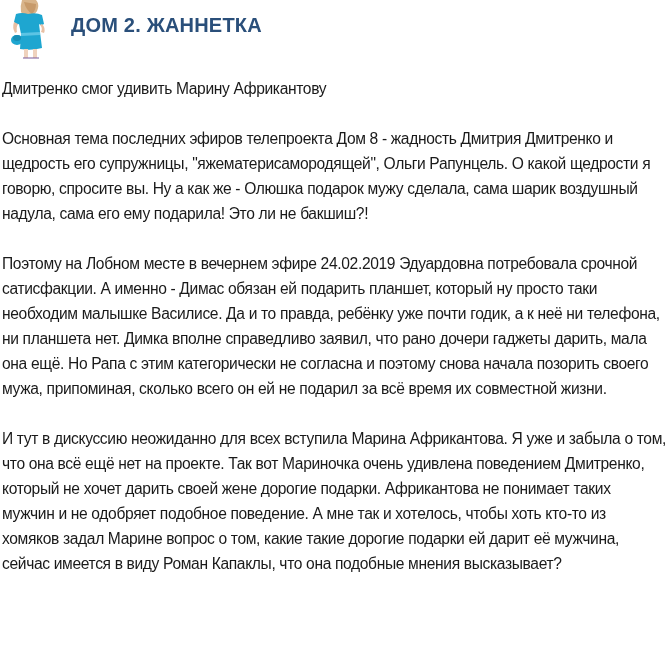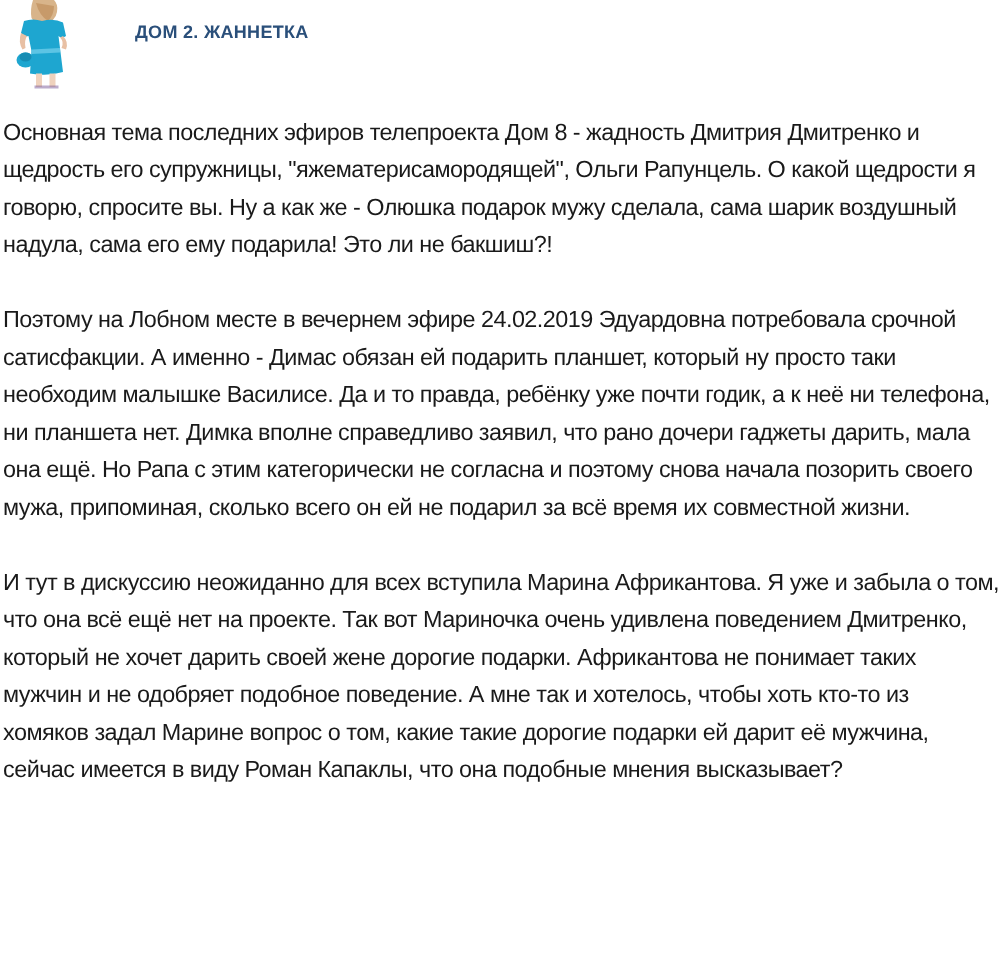--- a/index.html
+++ b/index.html
@@ -1,19 +1,19 @@
 <!DOCTYPE html>
 <html><head>
 <meta charset="utf-8">
 <style>
   html, body { margin: 0; padding: 0; background: #ffffff; }
   body { width: 670px; height: 645px; overflow: hidden; position: relative; font-family: "Liberation Sans", sans-serif; }
   .header { position: absolute; left: 0; top: 0; width: 670px; height: 60px; }
   .avatar { position: absolute; left: 6px; top: 0; width: 44px; height: 60px; }
-  .channel-name { position: absolute; left: 90px; top: 14px; font-size: 12px; font-weight: bold; color: #2a4f7a; letter-spacing: 0.2px; }
+  .channel-name { position: absolute; left: 71px; top: 14px; font-size: 20px; font-weight: bold; color: #2a4f7a; letter-spacing: 0.2px; }
   .post { position: absolute; left: 2px; top: 76px; width: 664px; color: #1a1a1a; font-size: 15.6px; line-height: 25px; font-family: "Liberation Sans Narrow", "Liberation Sans", sans-serif; }
   .post p { margin: 0 0 25px 0; letter-spacing: -0.35px; }
   .post .title { margin-bottom: 25px; }
 </style>
 </head>
 <body>
 
 <div class="header">
   <div class="avatar">
     <svg width="44" height="60" viewBox="0 0 44 60">
@@ -33,16 +33,17 @@
 
       <rect x="18" y="49" width="4" height="9" fill="#efd2bd"></rect>
       <rect x="27" y="49" width="4" height="9" fill="#efd2bd"></rect>
       <rect x="17" y="57" width="16" height="2" fill="#7a5a9a" opacity="0.5"></rect>
     </svg>
   </div>
   <div class="channel-name">ДОМ 2. ЖАННЕТКА</div>
 </div>
 
 <div class="post">
+  <p class="title">Дмитренко смог удивить Марину Африкантову</p>
   <p>Основная тема последних эфиров телепроекта Дом 8 - жадность Дмитрия Дмитренко и щедрость его супружницы, "яжематерисамородящей", Ольги Рапунцель. О какой щедрости я говорю, спросите вы. Ну а как же - Олюшка подарок мужу сделала, сама шарик воздушный надула, сама его ему подарила! Это ли не бакшиш?!</p>
   <p>Поэтому на Лобном месте в вечернем эфире 24.02.2019 Эдуардовна потребовала срочной сатисфакции. А именно - Димас обязан ей подарить планшет, который ну просто таки необходим малышке Василисе. Да и то правда, ребёнку уже почти годик, а к неё ни телефона, ни планшета нет. Димка вполне справедливо заявил, что рано дочери гаджеты дарить, мала она ещё. Но Рапа с этим категорически не согласна и поэтому снова начала позорить своего мужа, припоминая, сколько всего он ей не подарил за всё время их совместной жизни.</p>
   <p>И тут в дискуссию неожиданно для всех вступила Марина Африкантова. Я уже и забыла о том, что она всё ещё нет на проекте. Так вот Мариночка очень удивлена поведением Дмитренко, который не хочет дарить своей жене дорогие подарки. Африкантова не понимает таких мужчин и не одобряет подобное поведение. А мне так и хотелось, чтобы хоть кто-то из хомяков задал Марине вопрос о том, какие такие дорогие подарки ей дарит её мужчина, сейчас имеется в виду Роман Капаклы, что она подобные мнения высказывает?</p>
 </div>
 
 </body></html>

